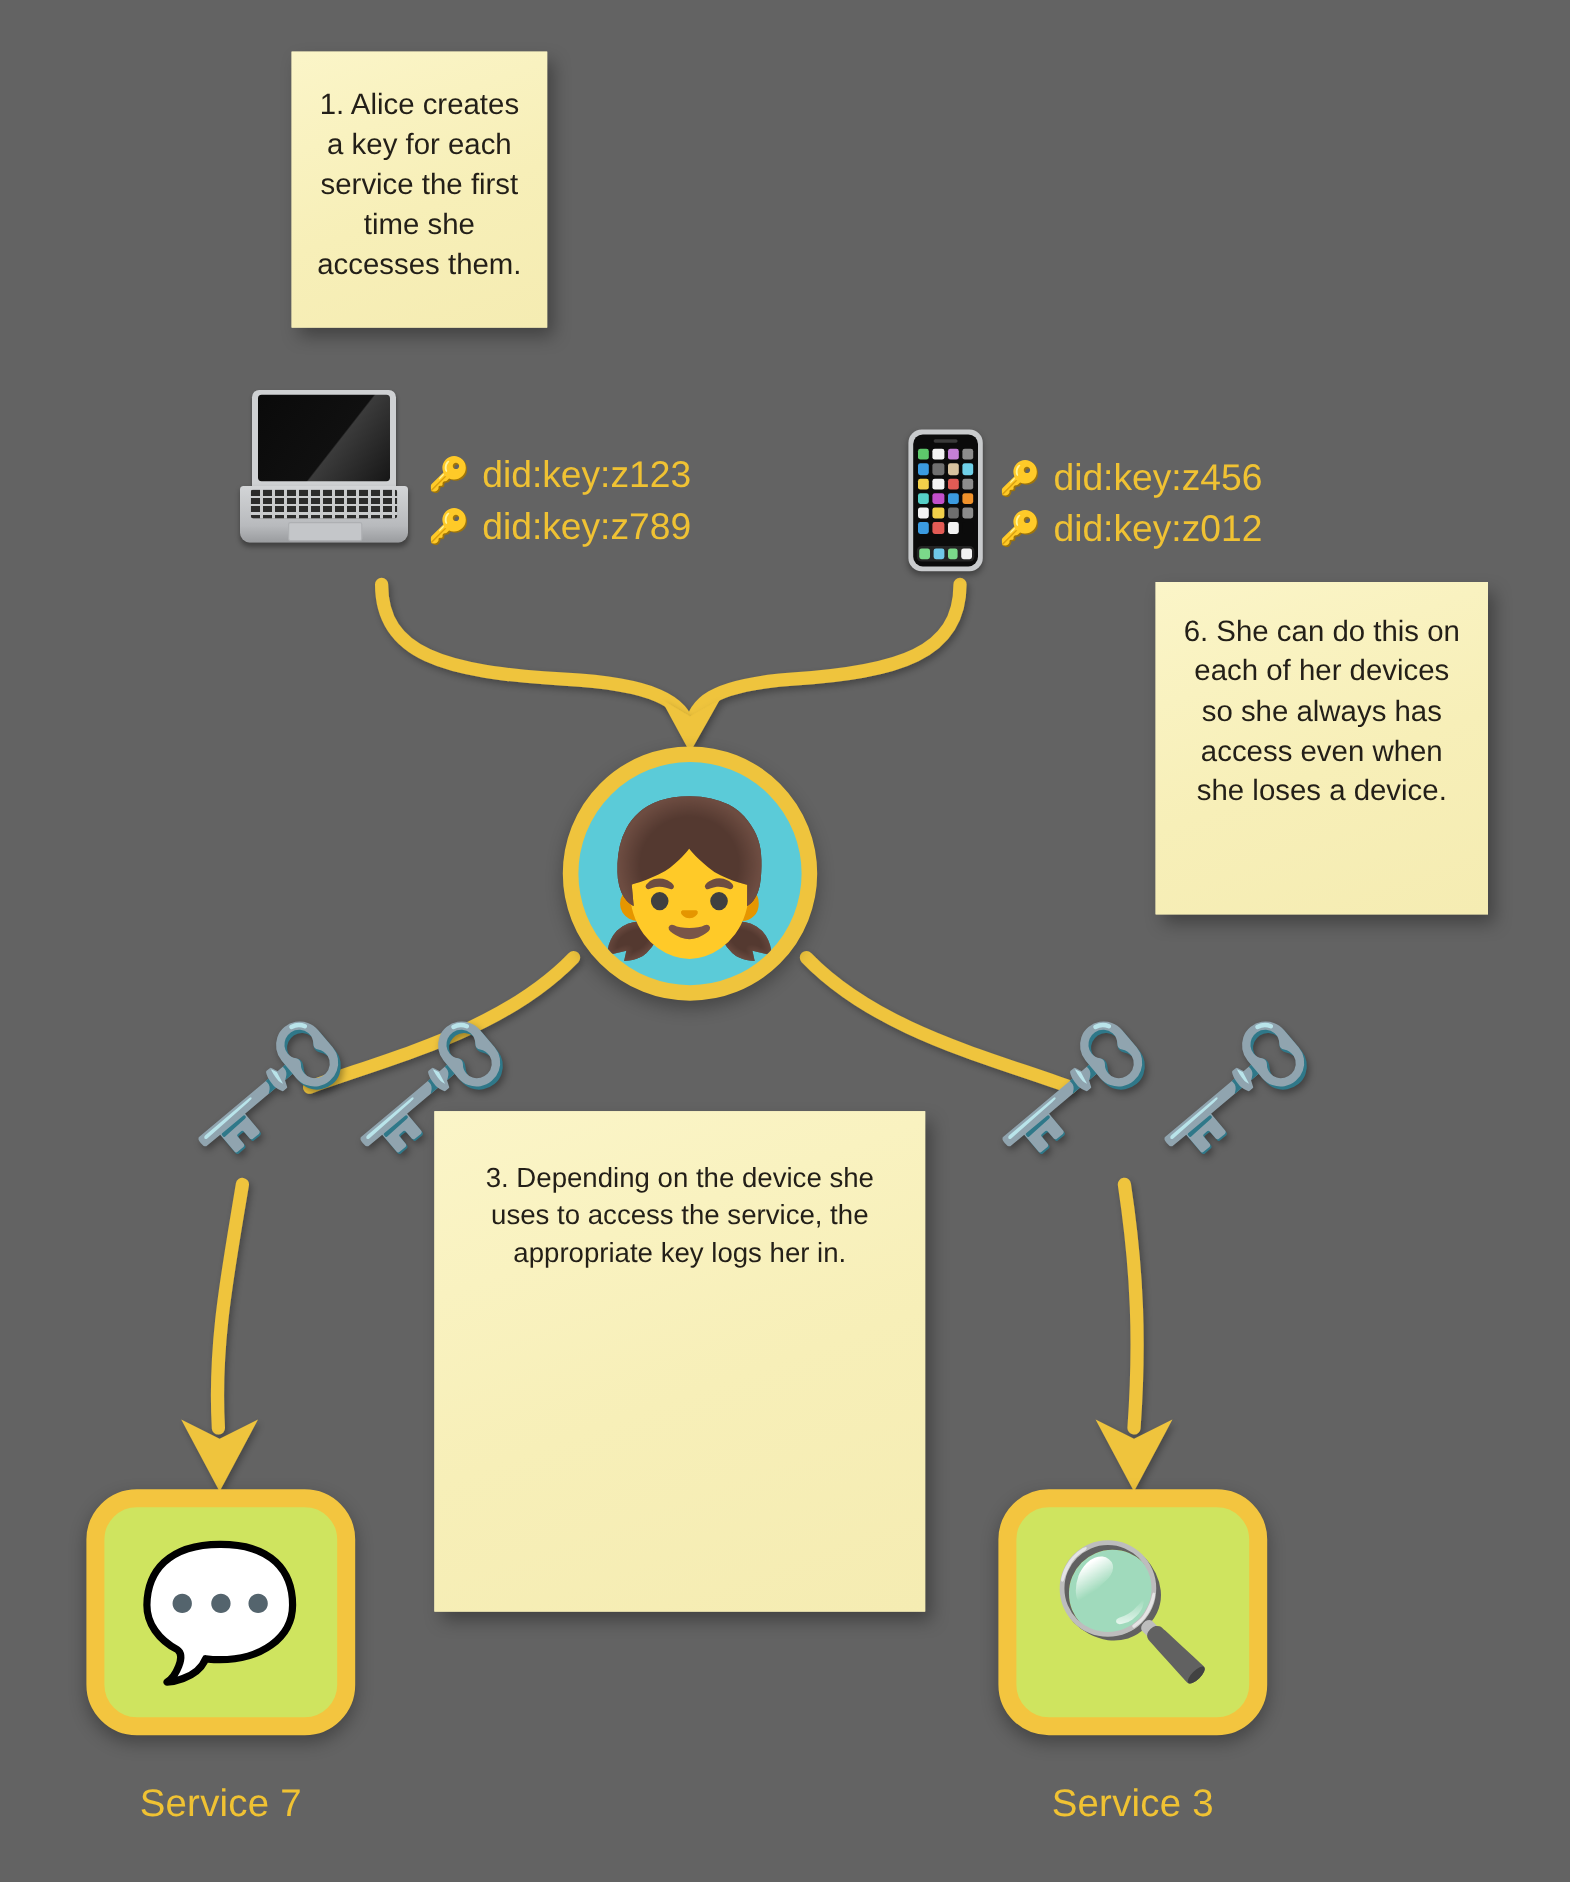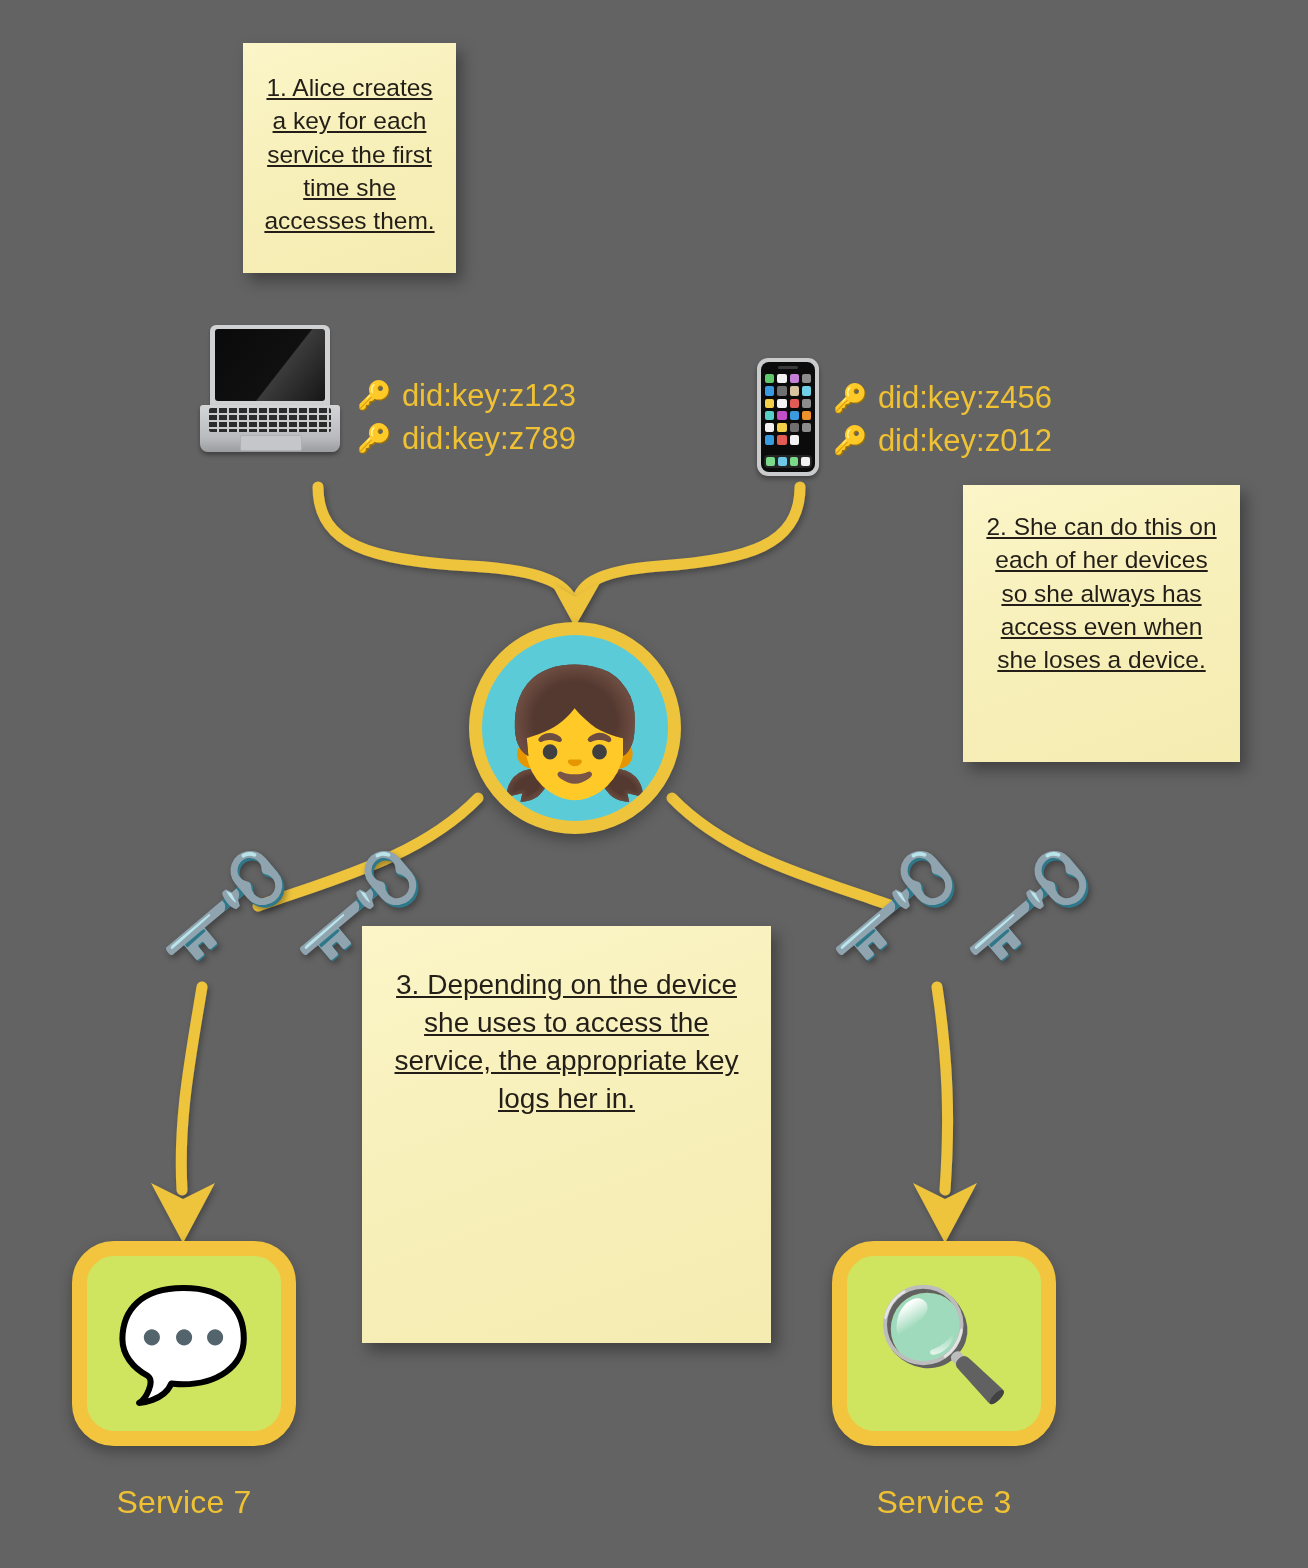--- a/index.html
+++ b/index.html
@@ -23,40 +23,40 @@
     position: absolute;
     background: #F9F2BF;
     background-image: linear-gradient(160deg, #FBF5C8 0%, #F7EFB8 55%, #F5ECB2 100%);
     box-shadow: 6px 8px 14px rgba(0,0,0,0.34);
     box-sizing: border-box;
     color: #231f18;
     text-align: center;
     line-height: 1.36;
     z-index: 40;
   }
-  .sticky p { margin: 0; text-decoration: underline; }
+  .sticky p { margin: 0; }
   .sticky p + p { margin-top: 1.05em; }
 
   #note-1 {
     left: 243px; top: 43px;
     width: 213px; height: 230px;
     padding: 28px 18px 0 18px;
     font-size: 24.5px;
   }
   #note-2 {
     left: 963px; top: 485px;
     width: 277px; height: 277px;
     padding: 25px 20px 0 20px;
     font-size: 24.5px;
   }
   #note-3 {
     left: 362px; top: 926px;
     width: 409px; height: 417px;
     padding: 40px 22px 0 22px;
-    font-size: 28px;
+    font-size: 23px;
   }
 
   
   .device-row {
     position: absolute;
     display: flex;
     align-items: center;
     z-index: 30;
   }
   #laptop-row { left: 197px; top: 325px; }
@@ -247,21 +247,21 @@
 
       <path d="M913,1183 L945,1243 L977,1183 L945,1199 Z"></path>
     </g>
   </svg>
 
   <div class="sticky" id="note-1">
     <p>1. Alice creates a key for each service the first time she accesses them.</p>
   </div>
 
   <div class="sticky" id="note-2">
-    <p>2. She can do this on each of her devices so she always has access even when she loses a device.</p>
+    <p>6. She can do this on each of her devices so she always has access even when she loses a device.</p>
   </div>
 
   <div class="sticky" id="note-3">
     <p>3. Depending on the device she uses to access the service, the appropriate key logs her in.</p>
   </div>
 
   <div class="device-row" id="laptop-row">
     <div class="laptop">
       <div class="lid">
         <div class="screen"></div>

